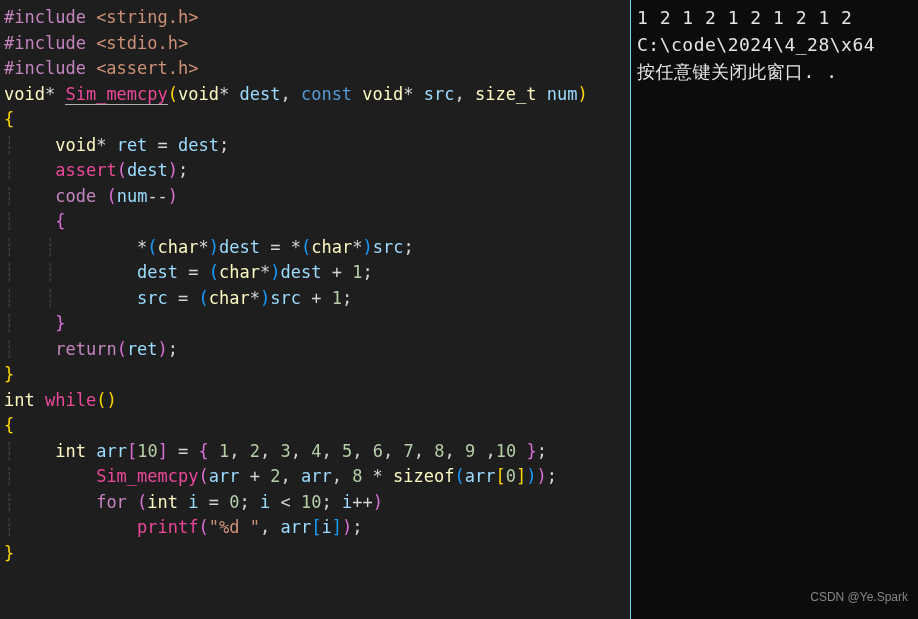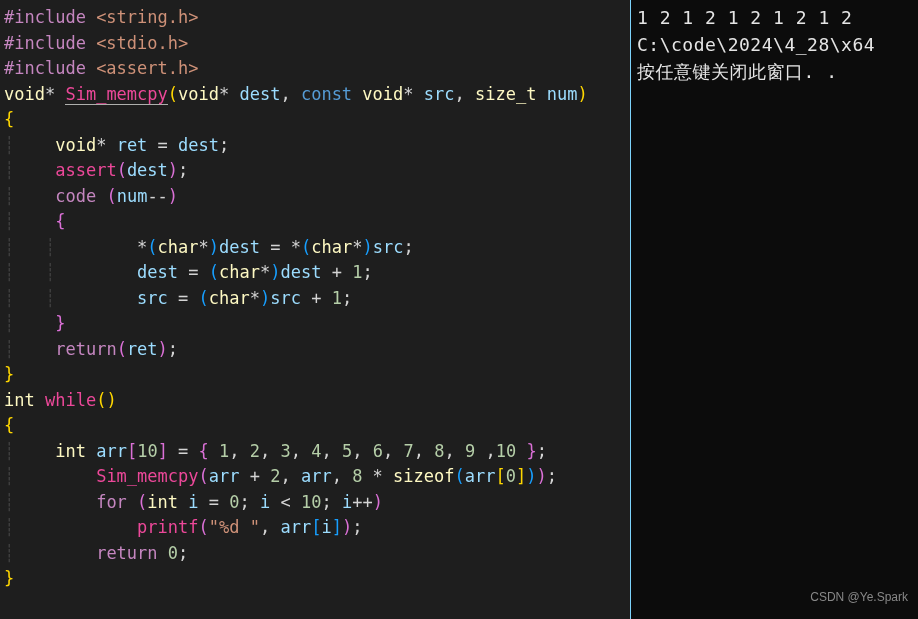--- a/index.html
+++ b/index.html
@@ -89,21 +89,20 @@
 <div class="code-line"><span class="guide">┊</span><span>   </span><span class="guide">┊</span><span>        </span><span class="var">src</span><span class="punct"> = </span><span class="bracket2">(</span><span class="kw-type">char</span><span class="punct">*</span><span class="bracket2">)</span><span class="var">src</span><span class="punct"> + </span><span class="num">1</span><span class="punct">;</span></div>
 <div class="code-line"><span class="guide">┊</span><span>    </span><span class="bracket1">}</span></div>
 <div class="code-line"><span class="guide">┊</span><span>    </span><span class="kw-ctrl">return</span><span class="bracket1">(</span><span class="var">ret</span><span class="bracket1">)</span><span class="punct">;</span></div>
 <div class="code-line"><span class="paren">}</span></div>
 <div class="code-line"><span class="kw-type">int</span><span> </span><span class="fn">while</span><span class="paren">(</span><span class="paren">)</span></div>
 <div class="code-line"><span class="paren">{</span></div>
 <div class="code-line"><span class="guide">┊</span><span>    </span><span class="kw-type">int</span><span> </span><span class="var">arr</span><span class="bracket1">[</span><span class="num">10</span><span class="bracket1">]</span><span class="punct"> = </span><span class="bracket1">{</span><span> </span><span class="num">1</span><span class="punct">, </span><span class="num">2</span><span class="punct">, </span><span class="num">3</span><span class="punct">, </span><span class="num">4</span><span class="punct">, </span><span class="num">5</span><span class="punct">, </span><span class="num">6</span><span class="punct">, </span><span class="num">7</span><span class="punct">, </span><span class="num">8</span><span class="punct">, </span><span class="num">9</span><span class="punct"> ,</span><span class="num">10</span><span> </span><span class="bracket1">}</span><span class="punct">;</span></div>
 <div class="code-line"><span class="guide">┊</span><span>        </span><span class="fn">Sim_memcpy</span><span class="bracket1">(</span><span class="var">arr</span><span class="punct"> + </span><span class="num">2</span><span class="punct">, </span><span class="var">arr</span><span class="punct">, </span><span class="num">8</span><span class="punct"> * </span><span class="kw-type">sizeof</span><span class="bracket2">(</span><span class="var">arr</span><span class="paren">[</span><span class="num">0</span><span class="paren">]</span><span class="bracket2">)</span><span class="bracket1">)</span><span class="punct">;</span></div>
 <div class="code-line"><span class="guide">┊</span><span>        </span><span class="kw-ctrl">for</span><span> </span><span class="bracket1">(</span><span class="kw-type">int</span><span> </span><span class="var">i</span><span class="punct"> = </span><span class="num">0</span><span class="punct">; </span><span class="var">i</span><span class="punct"> &lt; </span><span class="num">10</span><span class="punct">; </span><span class="var">i</span><span class="punct">++</span><span class="bracket1">)</span></div>
 <div class="code-line"><span class="guide">┊</span><span>            </span><span class="fn">printf</span><span class="bracket1">(</span><span class="str">"%d "</span><span class="punct">, </span><span class="var">arr</span><span class="bracket2">[</span><span class="var">i</span><span class="bracket2">]</span><span class="bracket1">)</span><span class="punct">;</span></div>
-<div class="code-line"><span class="guide">┊</span><span>        </span><span class="kw-ctrl">return</span><span> </span><span class="num">0</span><span class="punct">;</span></div>
 <div class="code-line"><span class="paren">}</span></div>
 </div>
 
 <div class="terminal-pane">
   <div class="terminal-line">1 2 1 2 1 2 1 2 1 2</div>
   <div class="terminal-line">C:\code\2024\4_28\x64</div>
   <div class="terminal-line">按任意键关闭此窗口. .</div>
 </div>
 
 <div class="watermark">CSDN @Ye.Spark</div>

